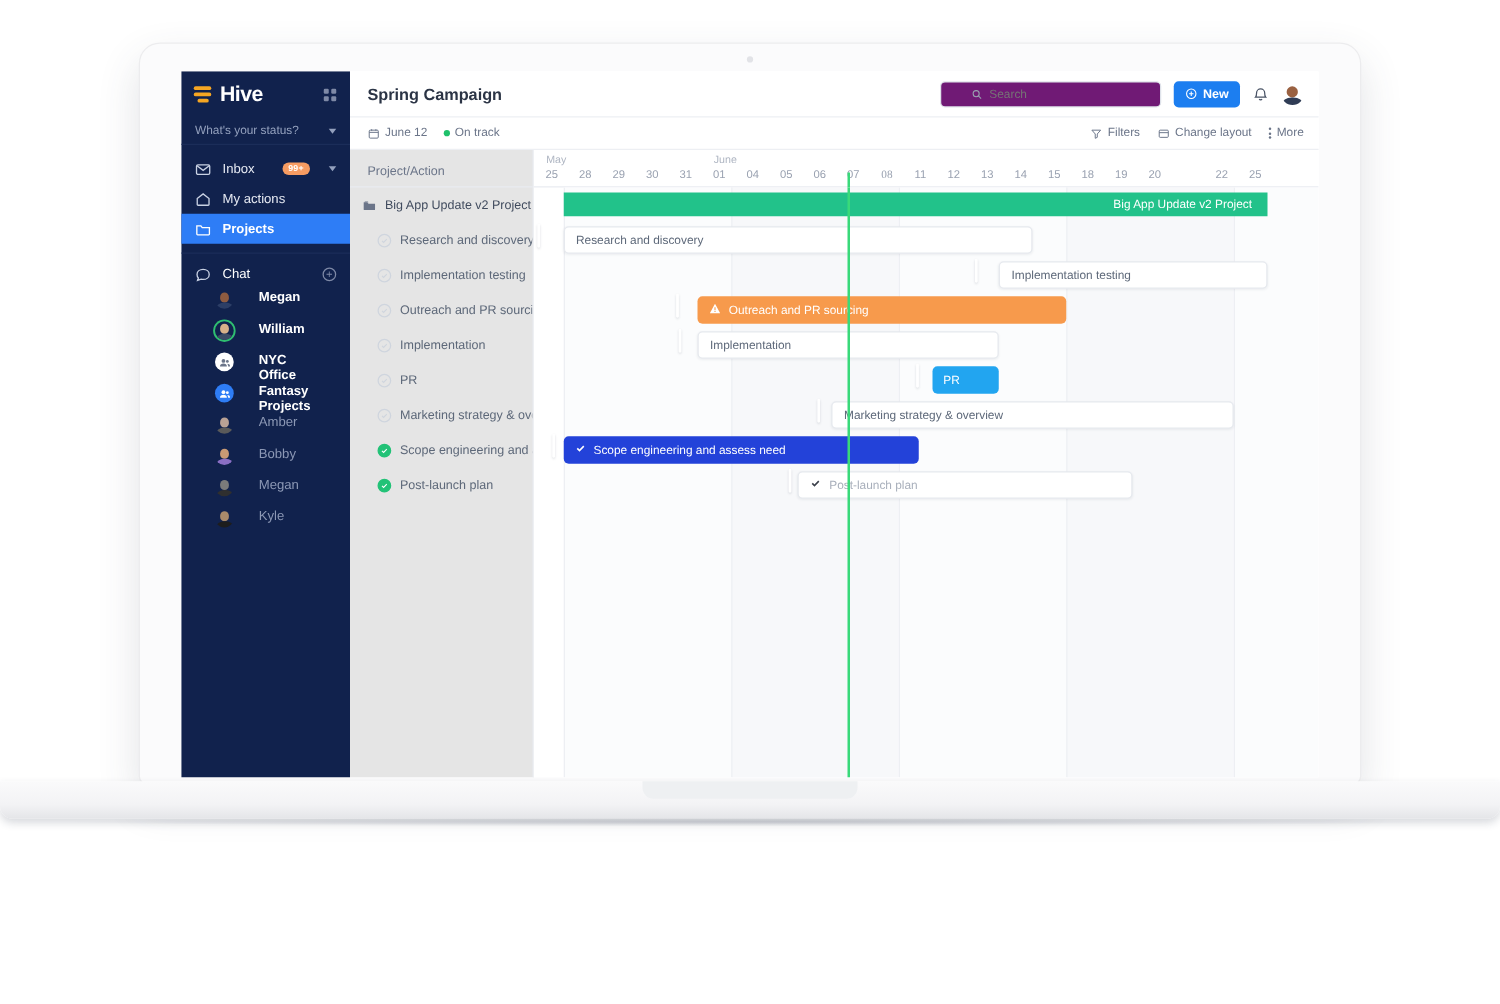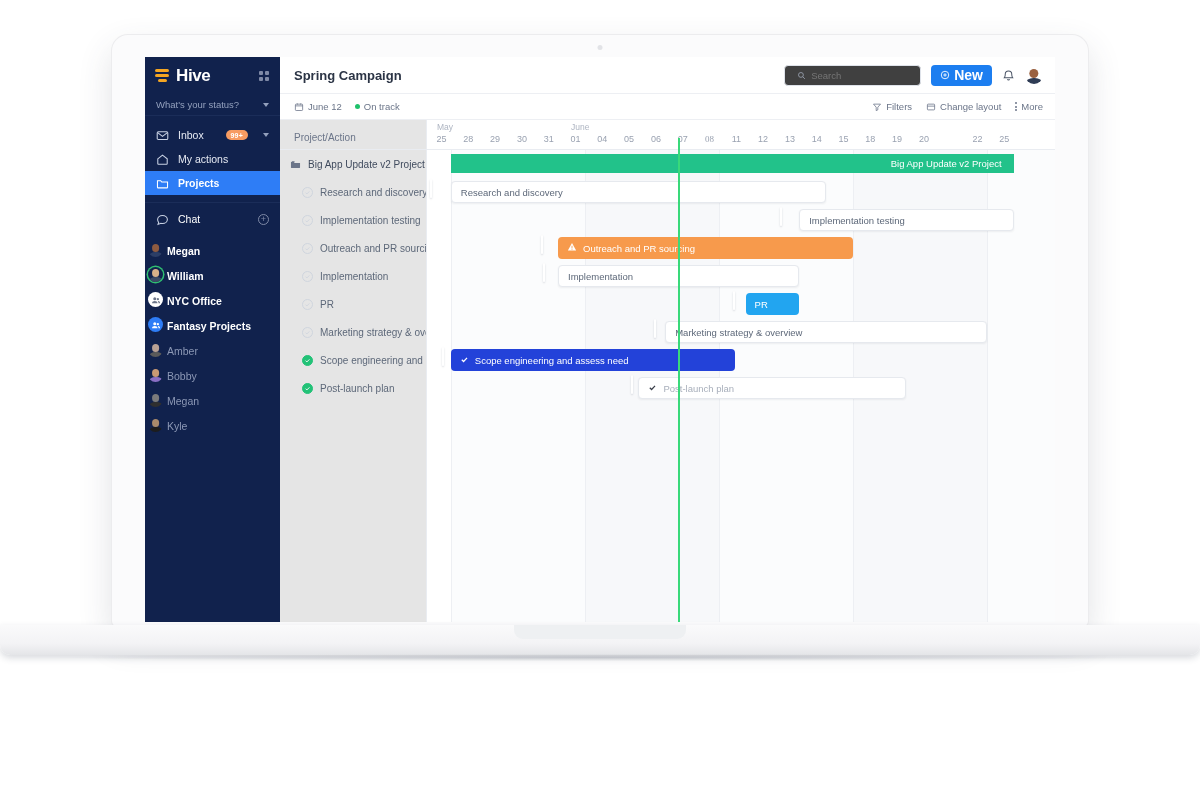--- a/index.html
+++ b/index.html
@@ -89,51 +89,51 @@
   .badge {
     margin-left:auto; background:#f79c62; color:#fff; font-size:7px; font-weight:700;
     border-radius:7px; padding:1.5px 5px; letter-spacing:.2px;
   }
   .badge + .caret { margin-left:6px; }
   .nav-sep { height:1px; background:#1b2d59; margin:7px 0 3px 0; }
 
   .chat-item { height:26px; display:flex; align-items:center; gap:9px; padding:0 11px; font-size:10.5px; }
   .plus-ico { margin-left:auto; width:11px;height:11px;border:1.2px solid #7e89a6;border-radius:50%;
               color:#7e89a6; font-size:9px; line-height:9px; text-align:center; }
-  .person { height:25px; display:flex; align-items:flex-end; gap:4px; padding:0 3px; font-size:10.5px; }
+  .person { height:25px; display:flex; align-items:flex-start; gap:20px; padding:0 27px; font-size:10.5px; }
   .person.bold { color:#ffffff; font-weight:700; }
   .person.dim { color:#8c98b5; font-weight:400; }
   .av {
     width:15px;height:15px;border-radius:50%;flex:0 0 15px;
     background-size:cover; position:relative; overflow:hidden;
   }
   .av.ring { box-shadow: 0 0 0 1.5px #2fbf71; }
   .av-grp { background:#fff; display:flex;align-items:center;justify-content:center; }
   .av-grp svg { width:10px;height:10px; }
   .av-grp.blue { background:#2e7df6; }
 
   
   .main { flex:1; display:flex; flex-direction:column; min-width:0; background:#fff; }
   .topbar {
     height:37px; display:flex; align-items:center; gap:10px;
     padding: 0 12px 0 14px; border-bottom:1px solid #edeff3; background:#fff;
   }
   .page-title { font-size:13px; font-weight:600; color:#2b3445; }
   .search {
-    margin-left:auto; width:137px; height:21px; border:1px solid #dfe3ea; border-radius:4px;
-    display:flex; align-items:center; gap:5px; padding: 0 12px; background:#404040;
+    margin-left:auto; width:177px; height:21px; border:1px solid #dfe3ea; border-radius:4px;
+    display:flex; align-items:center; gap:5px; padding: 0 24px; background:#701a75;
   }
   .search svg { width:9px;height:9px; flex:0 0 9px; }
   .search input {
     border:0;outline:0;font-size:9.5px;color:#9aa2b1;width:100%;
     font-family:"Liberation Sans", sans-serif; background:transparent;
   }
   .btn-new {
     height:21px; background:#1c7ef0; color:#fff; border-radius:4px;
-    display:flex;align-items:center;gap:4px;padding:0 9px;font-size:14px;font-weight:700;
+    display:flex;align-items:center;gap:4px;padding:0 9px;font-size:10px;font-weight:700;
   }
   .btn-new svg { width:10px;height:10px; }
   .bell svg { width:13px;height:13px; display:block; }
   .avatar-top { width:18px;height:18px;border-radius:50%; }
 
   .subbar {
     height:26px; display:flex; align-items:center; gap:6px;
     padding: 0 12px 0 14px; border-bottom:1px solid #edeff3; font-size:9.5px; color:#6b7589;
   }
   .subbar .left { display:flex; align-items:center; gap:7px; }

